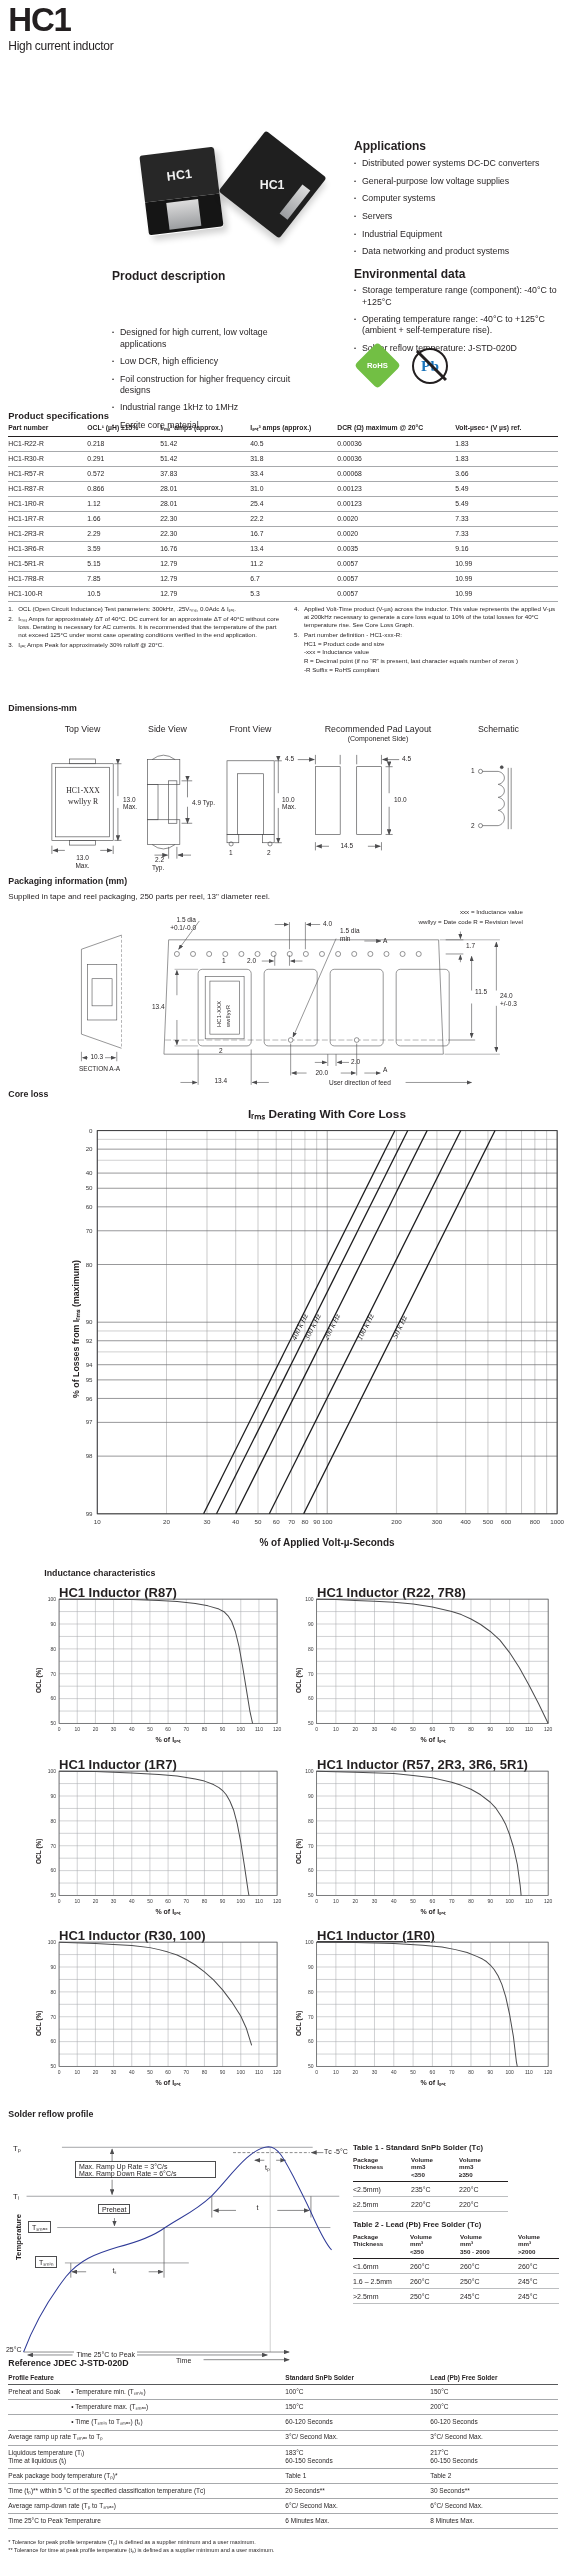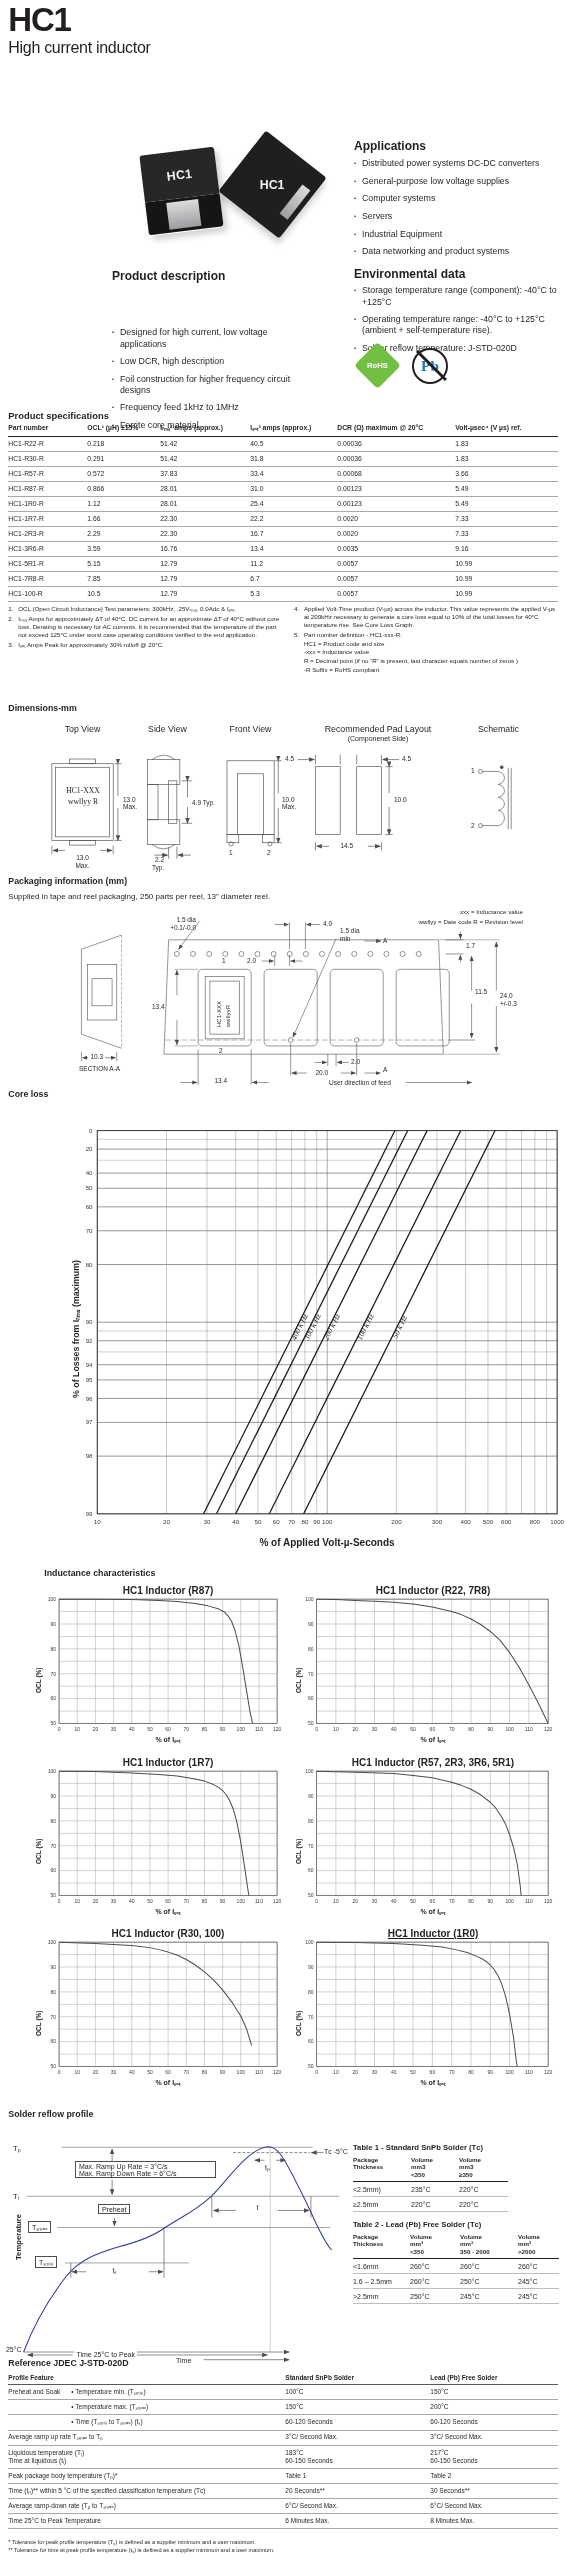--- a/index.html
+++ b/index.html
@@ -1,35 +1,35 @@
 <!DOCTYPE html>
 <html style="font-size:9.4px"><head>
 <meta charset="utf-8">
 <style>
   html,body{margin:0;padding:0;background:#fff;}
   #page{position:relative;width:566px;height:2576px;background:#fff;color:#231f20;
         font-family:"Liberation Sans",sans-serif;overflow:hidden;}
   .ab{position:absolute;}
   .h1{font-size:33px;font-weight:bold;letter-spacing:-1.2px;}
-  .h2{font-size:16px;letter-spacing:-0.3px;}
+  .h2{font-size:12px;letter-spacing:-0.3px;}
   .sec{font-size:12px;font-weight:bold;}
   .sec2{font-size:8.8px;font-weight:bold;}
   .blist .bi{display:flex;gap:5.9px;font-size:8.8px;line-height:11.5px;margin-bottom:5.9px;}
   .blist .dot{font-size:5.9px;line-height:11.8px;}
   .note{display:flex;gap:2.9px;font-size:6.2px;line-height:8.1px;margin-bottom:1.8px;}
   .note .nn{flex:0 0 7px;}
   .note .sub{margin-top:0.6px;}
   .note .sub div{margin-bottom:0.6px;}
   table.spec{border-collapse:collapse;font-size:6.8px;}
   table.spec th{text-align:left;font-weight:bold;border-bottom:1.2px solid #231f20;padding:1.8px 0 4.1px 0;}
   table.spec td{border-bottom:0.6px solid #a7a9ac;padding:3.5px 0;}
   .vt{position:absolute;transform:rotate(-90deg);transform-origin:0 0;white-space:nowrap;}
   .dimtxt{font-size:6.5px;white-space:nowrap;}
   .serif{font-family:"Liberation Serif",serif;}
-  .ctitle{font-size:10px;font-weight:bold;text-align:center;}
+  .ctitle{font-size:13px;font-weight:bold;text-align:left;}
   .cxlab{font-size:7px;font-weight:bold;text-align:center;}
   .boxed{border:0.6px solid #4d4d4f;background:#fff;font-size:7px;padding:0.6px 2.9px;white-space:nowrap;}
   .wbg{background:#fff;padding:0 2.4px;}
   .trow{display:grid;border-bottom:1.2px solid #bcbec0;font-size:7px;}
   .trow div{padding:3.5px 0;}
   .thead{display:grid;border-bottom:1.8px solid #231f20;font-size:6.2px;font-weight:bold;line-height:7.4px;}
   .thead div{white-space:pre-line;padding-bottom:2.9px;}
   .jhead{display:grid;grid-template-columns:277px 145px 127px;font-size:6.5px;font-weight:bold;
          border-bottom:1.2px solid #58595b;padding:1.8px 0 3.5px 0;}
   .jrow{display:grid;grid-template-columns:277px 145px 127px;font-size:6.5px;line-height:8.3px;
@@ -107,29 +107,29 @@
     </div>
 
   <div class="ab sec" style="left:112px;top:269px;text-align:right;">Product description</div>
   <div class="ab blist" style="left:112px;top:303px;width:196px;margin-top:24px;">
       <div class="bi">
         <span class="dot">•</span>
         <span>Designed for high current, low voltage applications</span>
       </div>
       <div class="bi">
         <span class="dot">•</span>
-        <span>Low DCR, high description</span>
+        <span>Low DCR, high efficiency</span>
       </div>
       <div class="bi">
         <span class="dot">•</span>
         <span>Foil construction for higher frequency circuit designs</span>
       </div>
       <div class="bi">
         <span class="dot">•</span>
-        <span>Frequency feed 1kHz to 1MHz</span>
+        <span>Industrial range 1kHz to 1MHz</span>
       </div>
       <div class="bi">
         <span class="dot">•</span>
         <span>Ferrite core material</span>
       </div>
     </div>
 
   <div class="ab sec" style="left:354px;top:267px;">Environmental data</div>
   <div class="ab blist" style="left:354px;top:285px;width:208px;">
       <div class="bi">
@@ -514,20 +514,21 @@
   <div class="ab vt" style="left:225px;top:1027px;font-size:5.6px;letter-spacing:0.3px;">wwllyyR</div>
   <div class="ab dimtxt wbg" style="left:88px;top:1053px;">10.3</div>
   <div class="ab dimtxt" style="left:79px;top:1065px;">SECTION A-A</div>
   <div class="ab dimtxt" style="left:351px;top:1058px;">2.0</div>
   <div class="ab dimtxt wbg" style="left:313px;top:1069px;">20.0</div>
   <div class="ab dimtxt" style="left:383px;top:1066px;">A</div>
   <div class="ab dimtxt wbg" style="left:212px;top:1077px;">13.4</div>
   <div class="ab dimtxt" style="left:329px;top:1079px;">User direction of feed</div>
 
   <div class="ab sec2" style="left:8.3px;top:1089px;">Core loss</div>
+  <div class="ab" style="left:97px;top:1105px;width:460px;text-align:center;font-size:11.8px;font-weight:bold;">Iᵣₘₛ Derating With Core Loss</div>
   <svg id="cl" class="ab" style="left:0;top:1121px;" width="566" height="413" viewBox="0 0 960 700">
       <line x1="165" y1="16" x2="165" y2="666" stroke="#8d8d90" stroke-width="1.3"></line>
       <line x1="282.4016983089527" y1="16" x2="282.4016983089527" y2="666" stroke="#8d8d90" stroke-width="0.8"></line>
       <line x1="351.07728934066836" y1="16" x2="351.07728934066836" y2="666" stroke="#8d8d90" stroke-width="0.8"></line>
       <line x1="399.8033966179054" y1="16" x2="399.8033966179054" y2="666" stroke="#8d8d90" stroke-width="0.8"></line>
       <line x1="437.5983016910473" y1="16" x2="437.5983016910473" y2="666" stroke="#8d8d90" stroke-width="0.8"></line>
       <line x1="468.478987649621" y1="16" x2="468.478987649621" y2="666" stroke="#8d8d90" stroke-width="0.8"></line>
       <line x1="494.5882356055602" y1="16" x2="494.5882356055602" y2="666" stroke="#8d8d90" stroke-width="0.8"></line>
       <line x1="517.205094926858" y1="16" x2="517.205094926858" y2="666" stroke="#8d8d90" stroke-width="0.8"></line>
       <line x1="537.1545786813367" y1="16" x2="537.1545786813367" y2="666" stroke="#8d8d90" stroke-width="0.8"></line>

